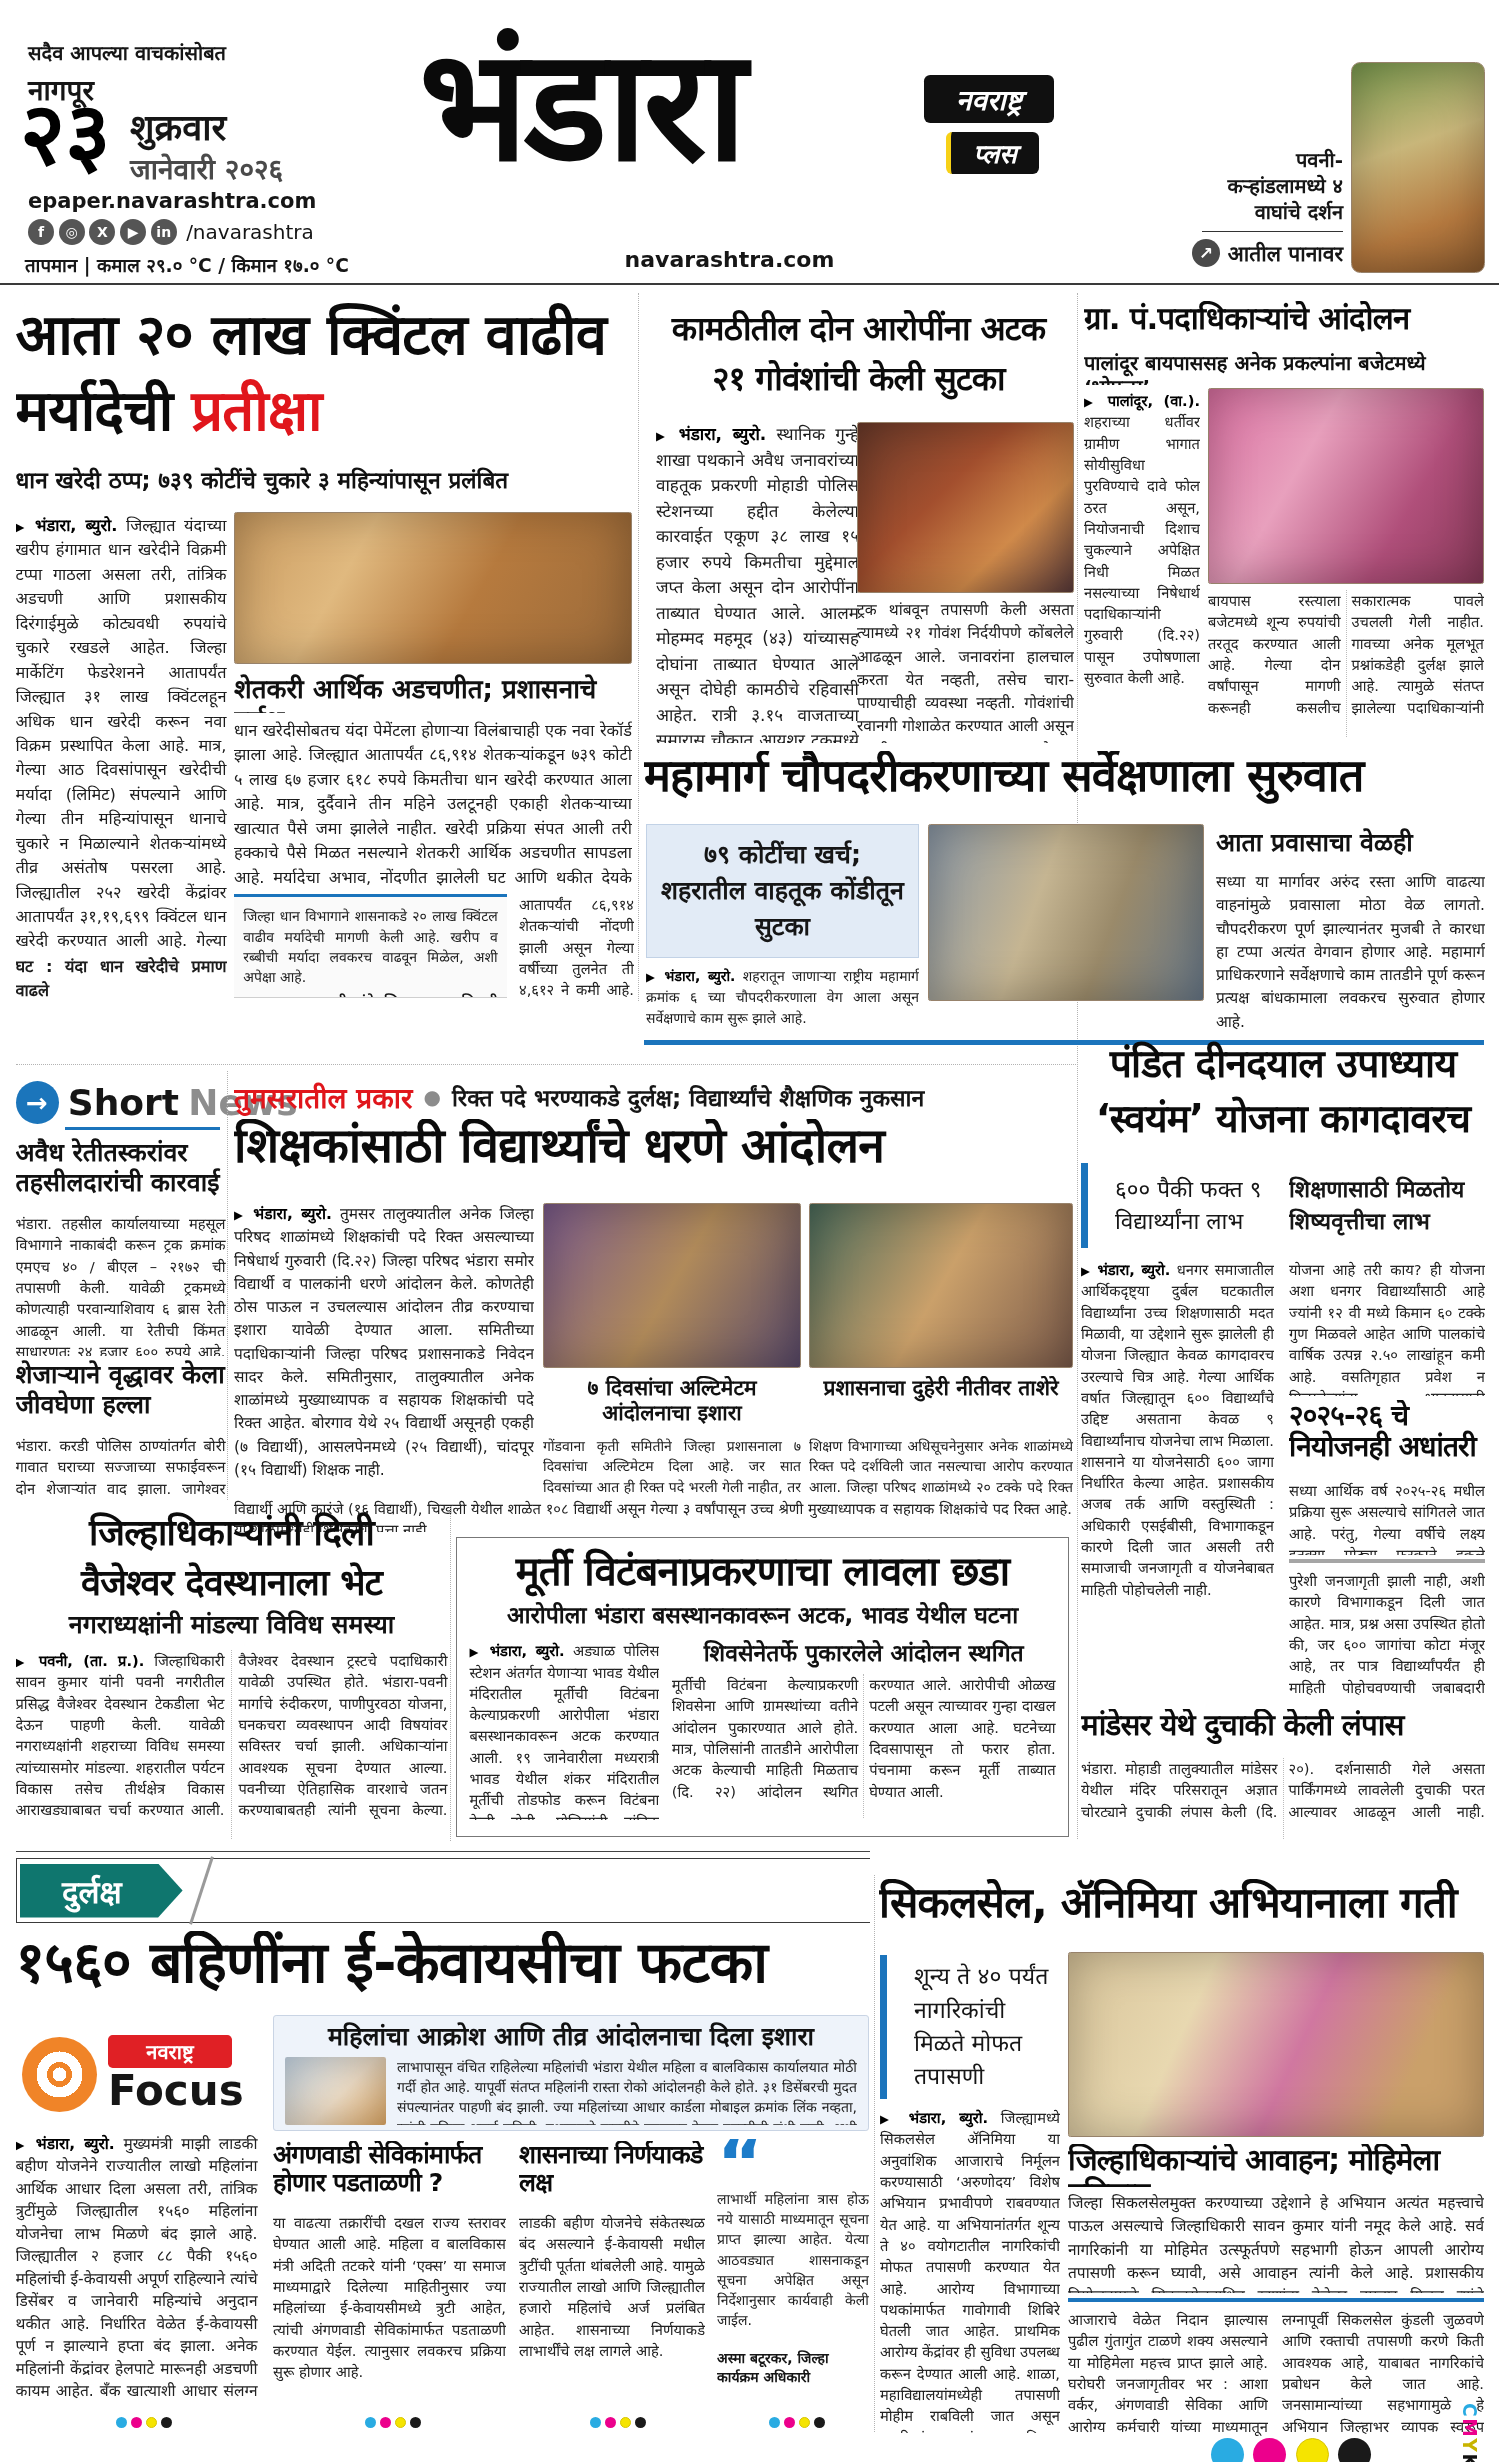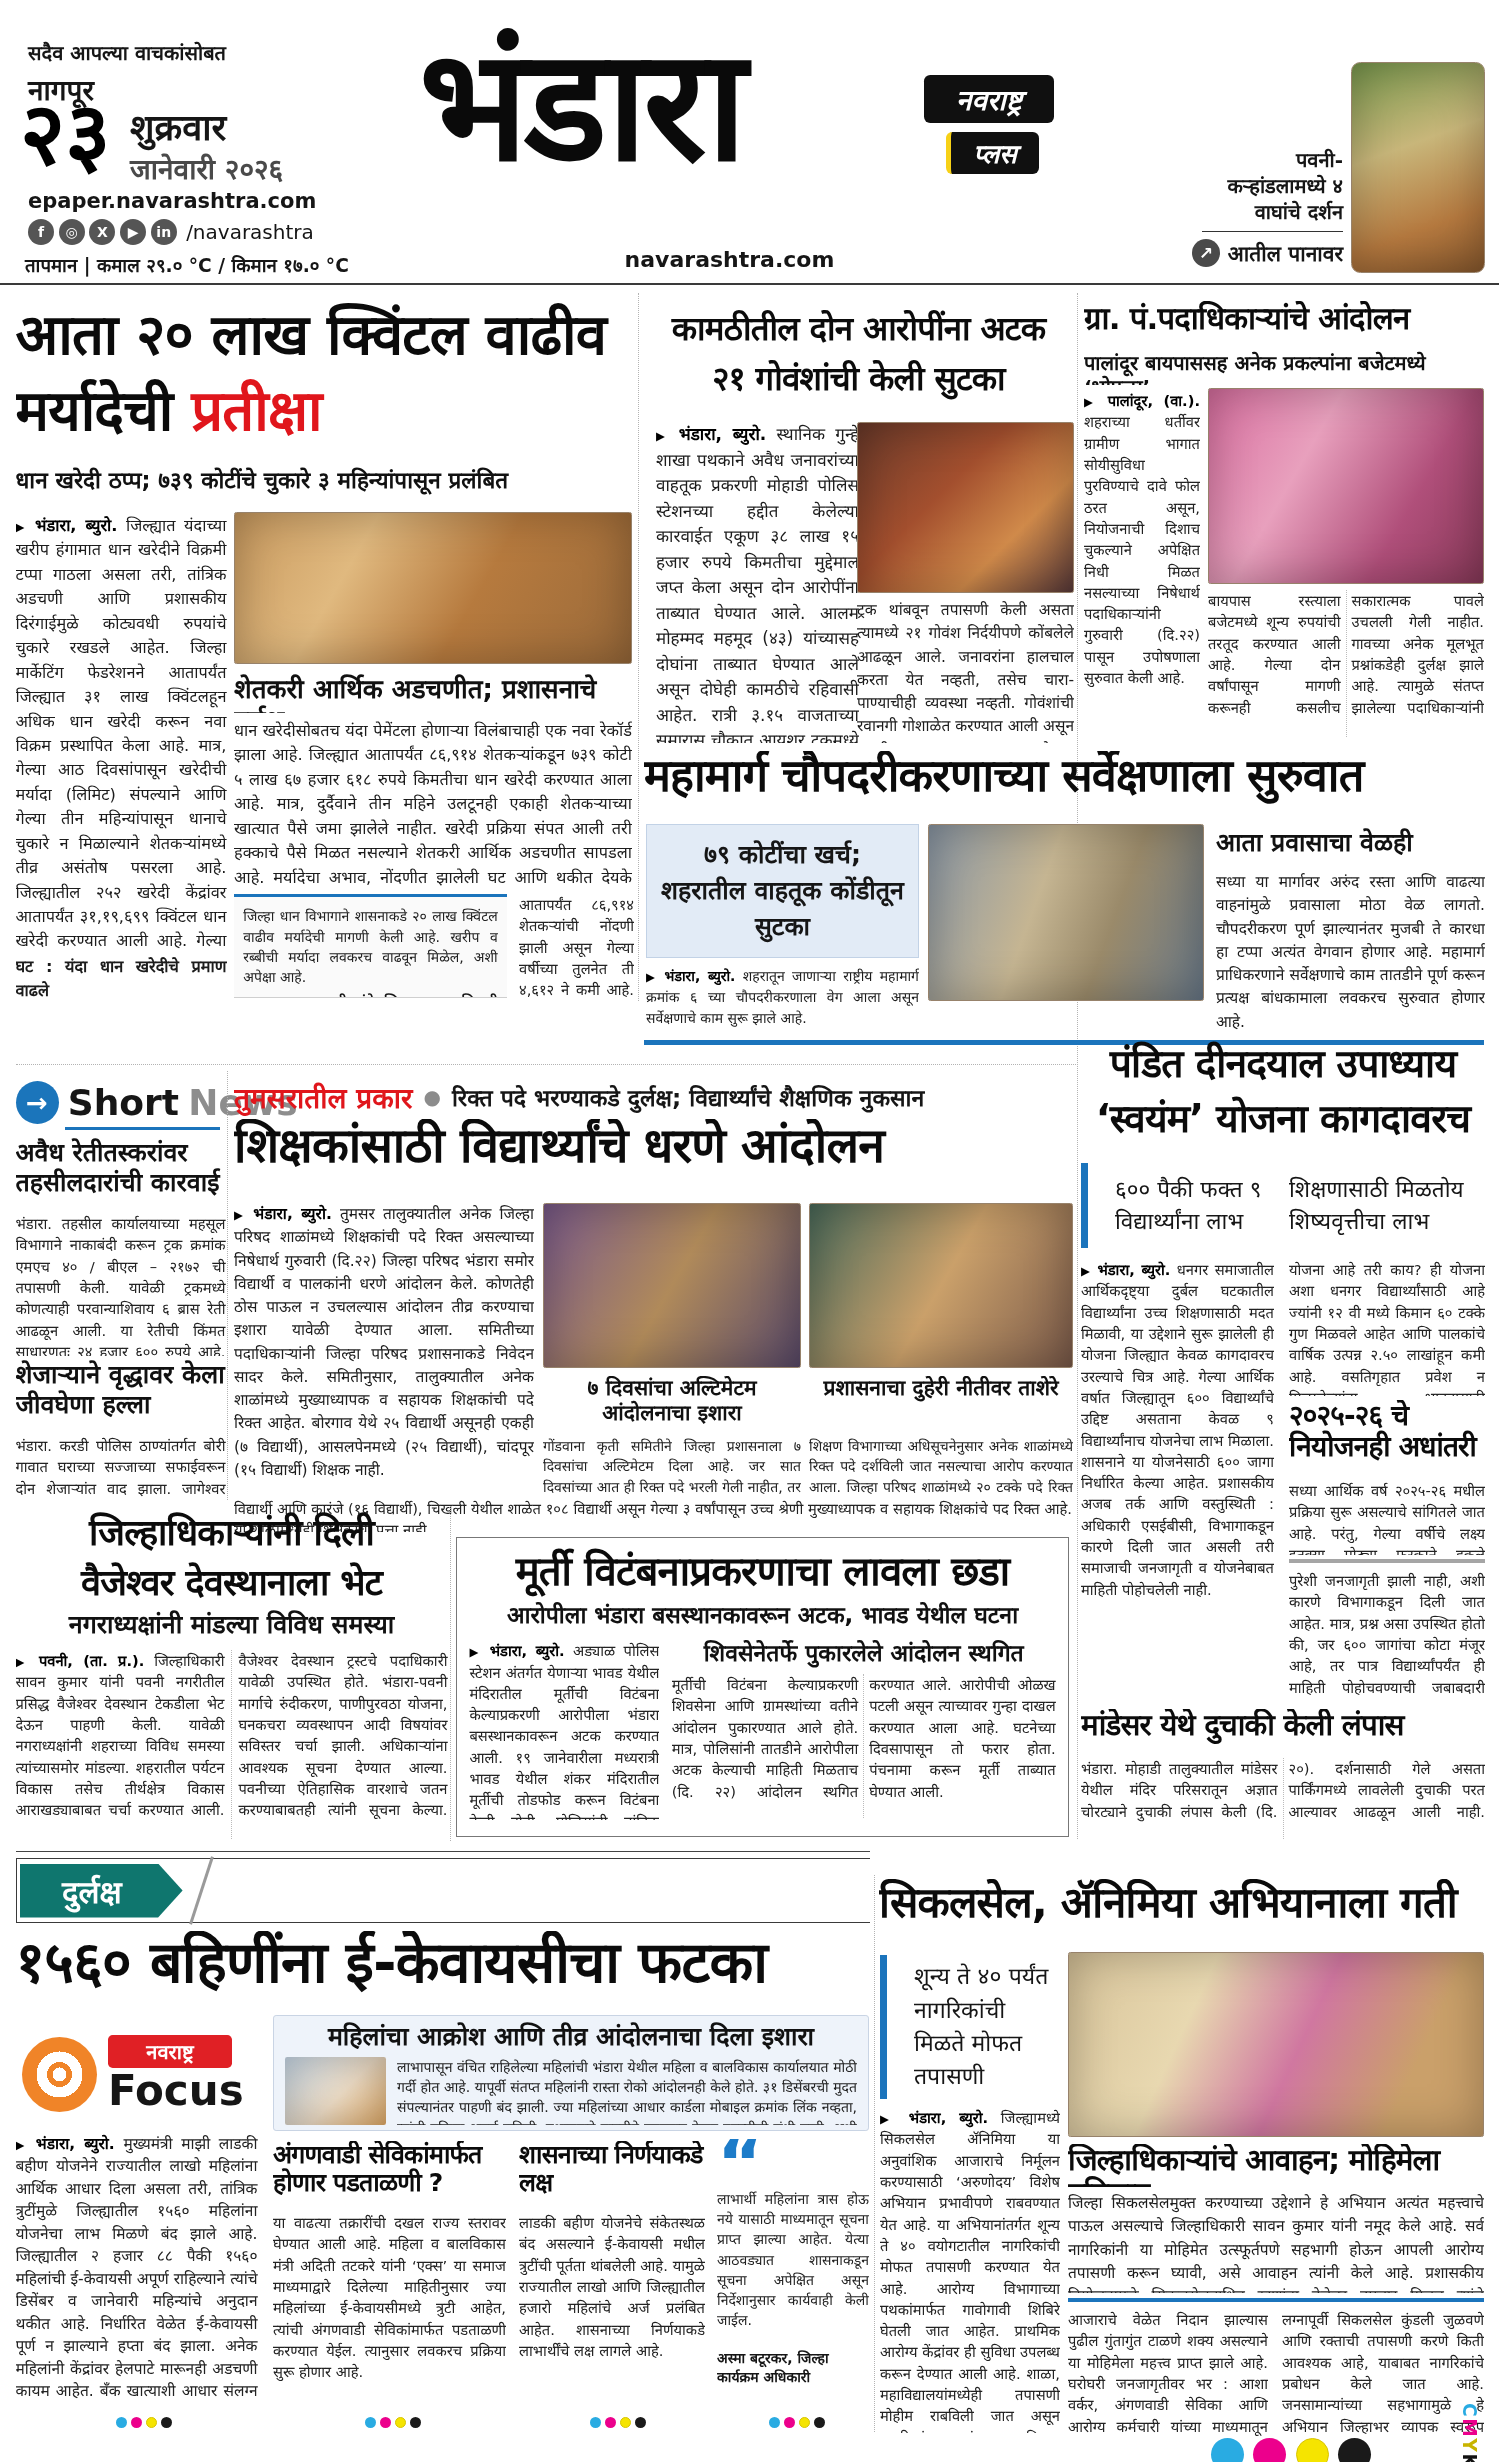--- a/index.html
+++ b/index.html
@@ -194,21 +194,21 @@
         <div class="body-sm clip" style="height:144px;margin-top:6.2px;column-count:2;column-gap:11px;column-rule:0.8px dotted #bbb">मूर्तीची विटंबना केल्याप्रकरणी शिवसेना आणि ग्रामस्थांच्या वतीने आंदोलन पुकारण्यात आले होते. मात्र, पोलिसांनी तातडीने आरोपीला अटक केल्याची माहिती मिळताच (दि. २२) आंदोलन स्थगित करण्यात आले. आरोपीची ओळख पटली असून त्याच्यावर गुन्हा दाखल करण्यात आला आहे. घटनेच्या दिवसापासून तो फरार होता. पंचनामा करून मूर्ती ताब्यात घेण्यात आली.</div>
       </div>
     </div>
   </div>
 
   <div class="abs hl clip center" style="left:1081px;top:1037px;width:404px;height:112px;font-size:39px;line-height:1.4">
     <div>पंडित दीनदयाल उपाध्याय</div>
     <div>‘स्वयंम’ योजना कागदावरच</div>
   </div>
   <div class="abs bluebar clip" style="left:1081px;top:1163px;width:193px;height:85px;font-size:22.5px;line-height:1.4">६०० पैकी फक्त ९ विद्यार्थ्यांना लाभ</div>
-  <div class="abs clip" style="left:1289px;top:1163px;width:196px;height:85px;font-size:22.5px;font-weight:400;line-height:1.4;display:flex;align-items:center">शिक्षणासाठी मिळतोय शिष्यवृत्तीचा लाभ</div>
+  <div class="abs clip" style="left:1289px;top:1163px;width:196px;height:85px;font-size:22.5px;font-weight:700;line-height:1.4;display:flex;align-items:center">शिक्षणासाठी मिळतोय शिष्यवृत्तीचा लाभ</div>
   <div class="abs body-sm clip" style="left:1081px;top:1259px;width:193px;height:439px">
     <span class="byl">भंडारा, ब्युरो.</span>
     <span>धनगर समाजातील आर्थिकदृष्ट्या दुर्बल घटकातील विद्यार्थ्यांना उच्च शिक्षणासाठी मदत मिळावी, या उद्देशाने सुरू झालेली ही योजना जिल्ह्यात केवळ कागदावरच उरल्याचे चित्र आहे. गेल्या आर्थिक वर्षात जिल्ह्यातून ६०० विद्यार्थ्यांचे उद्दिष्ट असताना केवळ ९ विद्यार्थ्यांनाच योजनेचा लाभ मिळाला. शासनाने या योजनेसाठी ६०० जागा निर्धारित केल्या आहेत. प्रशासकीय अजब तर्क आणि वस्तुस्थिती : अधिकारी एसईबीसी, विभागाकडून कारणे दिली जात असली तरी समाजाची जनजागृती व योजनेबाबत माहिती पोहोचलेली नाही.</span>
   </div>
   <div class="abs body-sm clip" style="left:1289px;top:1259px;width:196px;height:137px">योजना आहे तरी काय? ही योजना अशा धनगर विद्यार्थ्यांसाठी आहे ज्यांनी १२ वी मध्ये किमान ६० टक्के गुण मिळवले आहेत आणि पालकांचे वार्षिक उत्पन्न २.५० लाखांहून कमी आहे. वसतिगृहात प्रवेश न मिळालेल्यांना भाड्यासाठी अर्थसाहाय्य, भोजन भत्ता आणि शैक्षणिक प्रोत्साहन भत्ता, पदवी आणि पदव्युत्तर शिक्षणासाठी शिष्यवृत्तीचा लाभ दिला जातो.</div>
   <div class="abs hl clip" style="left:1289px;top:1400px;width:196px;height:75px;font-size:28px">२०२५-२६ चे नियोजनही अधांतरी</div>
   <div class="abs body-sm clip" style="left:1289px;top:1480px;width:196px;height:75px">सध्या आर्थिक वर्ष २०२५-२६ मधील प्रक्रिया सुरू असल्याचे सांगितले जात आहे. परंतु, गेल्या वर्षीचे लक्ष्य इतक्या मोठ्या फरकाने हुकले असताना, यंदाच्या दाव्यांवर विश्वास कसा ठेवावा, असा प्रश्न उपस्थित होत आहे.</div>
   <div class="abs grule" style="left:1289px;top:1559px;width:196px;height:3.9px"></div>
   <div class="abs body-sm clip" style="left:1289px;top:1570px;width:196px;height:129px">पुरेशी जनजागृती झाली नाही, अशी कारणे विभागाकडून दिली जात आहेत. मात्र, प्रश्न असा उपस्थित होतो की, जर ६०० जागांचा कोटा मंजूर आहे, तर पात्र विद्यार्थ्यांपर्यंत ही माहिती पोहोचवण्याची जबाबदारी कोणाची? केवळ योजना घोषित करणे म्हणजेच</div>
 

